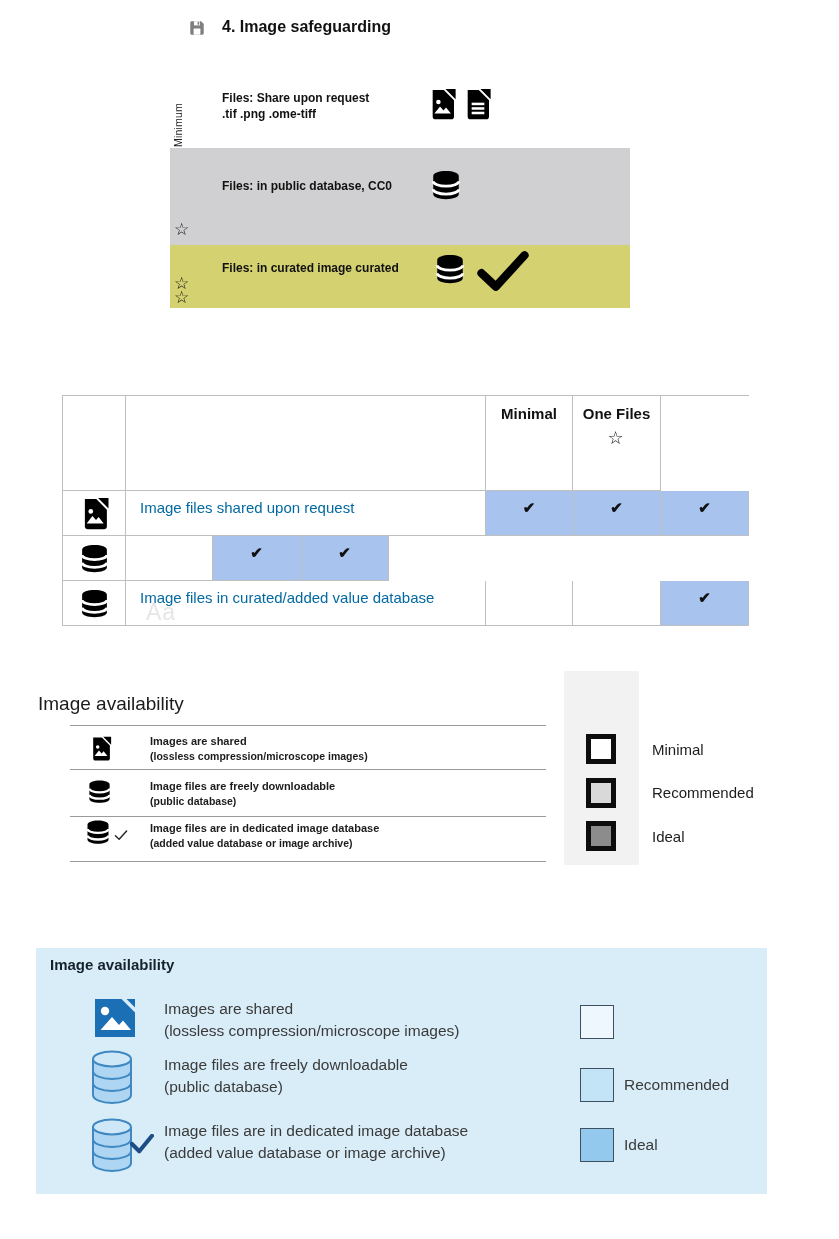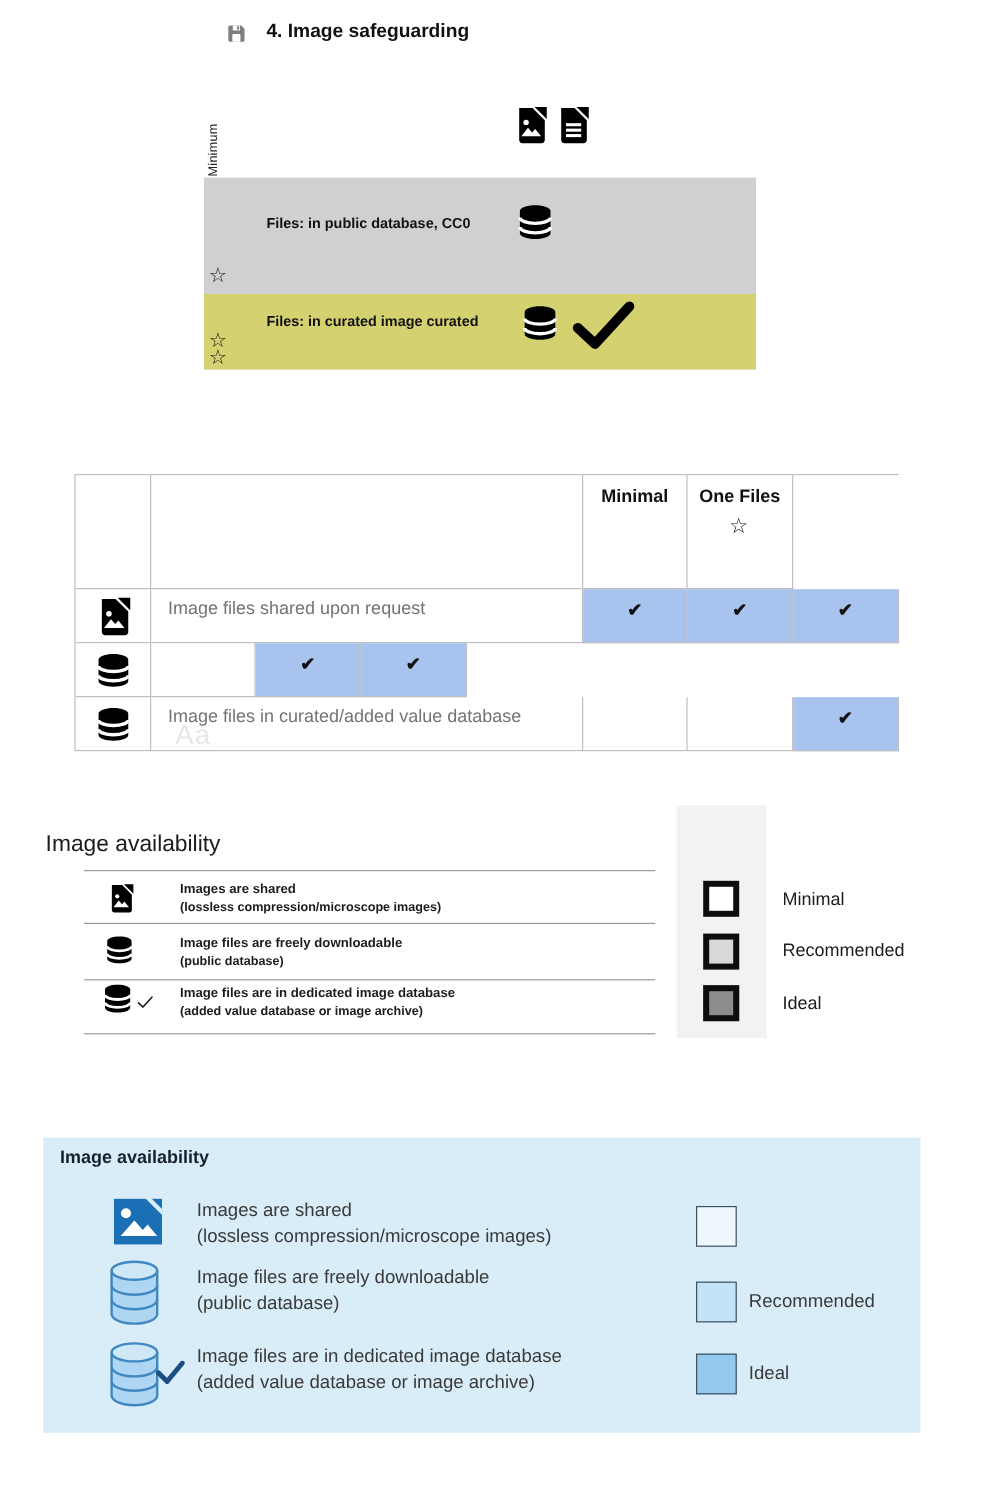--- a/index.html
+++ b/index.html
@@ -30,21 +30,21 @@
   .tier-star{position:absolute;font-size:17px;line-height:17px;color:#111;}
   .s1{left:4px;top:73px;}
   .s2{left:4px;top:30px;} .s3{left:4px;top:44px;}
   .tier-check{position:absolute;left:306px;top:4px;}
 
   
   .mtable{left:62px;top:395px;width:686px;border-left:1px solid #bfbfbf;border-top:1px solid #bfbfbf;background:#fff;}
   .mrow{display:flex;}
   .mc{box-sizing:border-box;border-right:1px solid #bfbfbf;border-bottom:1px solid #bfbfbf;}
   .c0{width:63px;display:flex;justify-content:center;align-items:flex-start;padding-top:6px;}
-  .c1{width:360px;font-size:15px;color:#737373;padding:8px 0 0 14px;}
+  .c1{width:360px;font-size:15px;color:#0369a1;padding:8px 0 0 14px;}
   .c2{width:87px;} .c3{width:88px;} .c4{width:88px;}
   .mhead .mc{height:95px;text-align:center;}
   .mbody .mc{height:45px;}
   .collab{display:block;font-weight:bold;font-size:15px;padding-top:9px;color:#111;}
   .colstars{display:block;font-size:18px;margin-top:5px;color:#111;letter-spacing:2px;}
   .cellmark{text-align:center;font-size:15px;font-weight:bold;color:#111;padding-top:8px;}
   .state-on{background:#a7c3ee;}
   .watermark{left:83px;top:203px;font-size:23px;font-weight:normal;color:#d9d9d9;opacity:.65;
     position:absolute;letter-spacing:1px;}
 
@@ -95,20 +95,24 @@
       <rect x="12.8" y="3.8" width="2.2" height="3.8" fill="#7f7f7f"></rect>
       <rect x="7.5" y="12.5" width="9" height="8.5" rx="1" fill="#fff"></rect>
     </svg>
   </span>
   <div class="abs page-title">4. Image safeguarding</div>
 
   <div class="abs tier">
 
     <div class="tier-level lvl1" style="background-color: rgb(255, 255, 255);">
       <span class="axis-label">Minimum</span>
+      <div class="tier-text t1">
+        <span>Files: Share upon request</span><br>
+        <span>.tif .png .ome-tiff</span>
+      </div>
       <div class="tier-icons ti1">
         <span>
           <svg viewBox="0 0 24 24" width="32" height="32">
             <path d="M5 1.5h8.3L21 9.2v12.3c0 1.1-.9 2-2 2H7c-1.1 0-2-.9-2-2z" fill="#000"></path>
             <path d="M14.6.8l7.6 7.6V.8z" fill="#000"></path>
             <circle cx="9.3" cy="10.5" r="1.7" fill="#fff"></circle>
             <path d="M6.3 19.2l4.2-5.4 2.6 3 1.9-2.2 3.7 4.6z" fill="#fff"></path>
           </svg>
         </span>
         <span>

